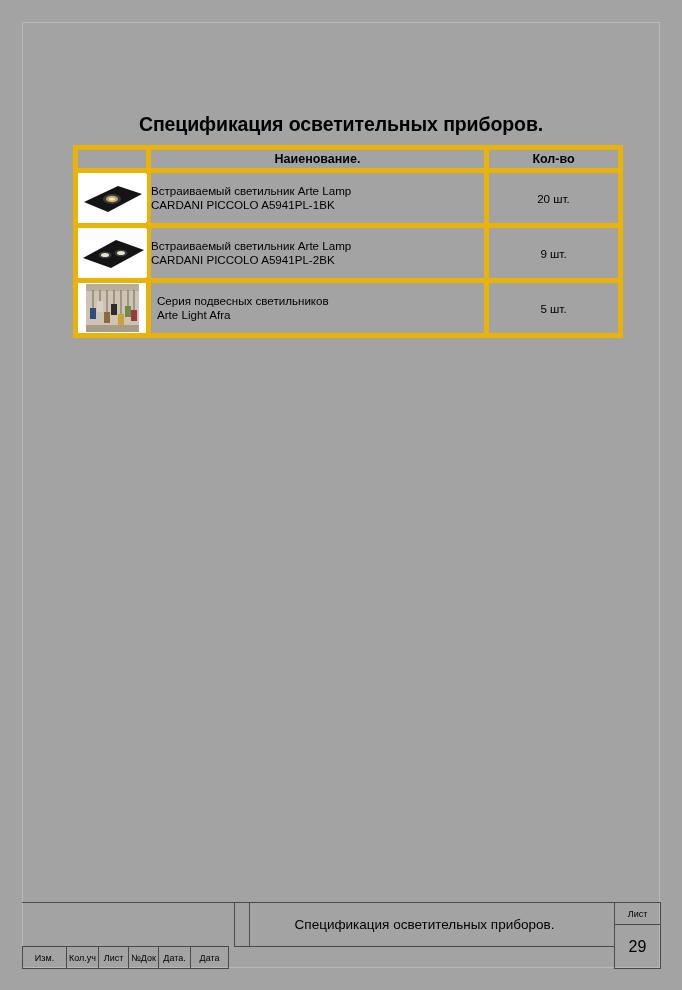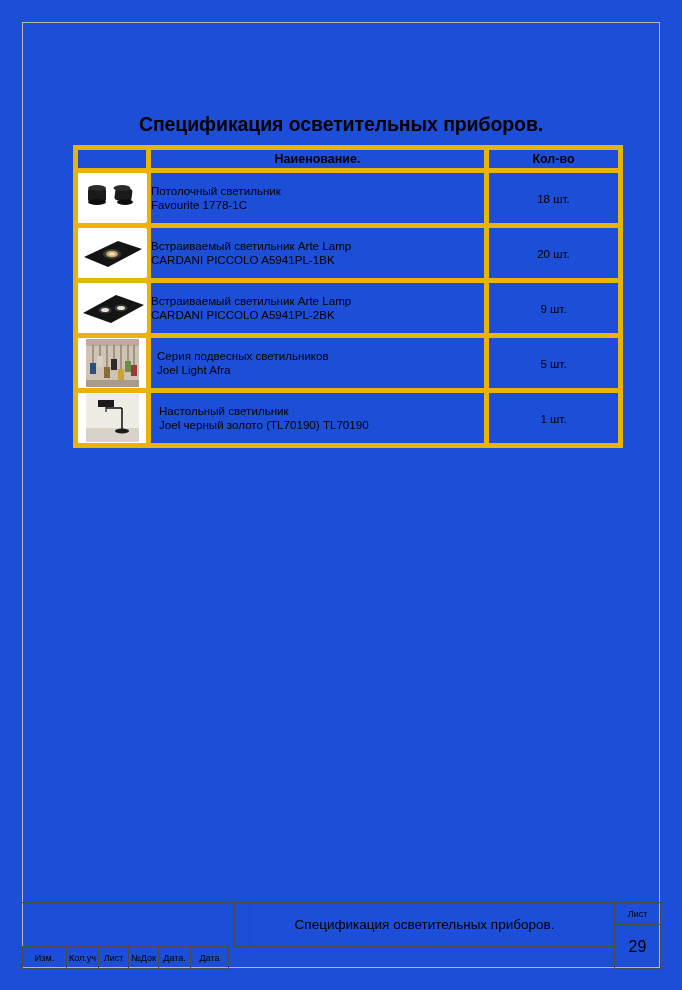--- a/index.html
+++ b/index.html
@@ -7,21 +7,21 @@
     padding: 0;
     background: #c8c8c8;
   }
   body {
     font-family: "Liberation Sans", sans-serif;
   }
   .page {
     position: relative;
     width: 682px;
     height: 990px;
-    background: #1d4ed8;
+    background: #a3a3a3;
     margin: 0 auto;
     overflow: hidden;
   }
   .sheet-border {
     position: absolute;
     left: 22px;
     top: 22px;
     width: 638px;
     height: 946px;
     border: 1px solid #b9b9b9;
@@ -149,38 +149,20 @@
     </colgroup>
     <thead>
       <tr>
         <th></th>
         <th>Наиенование.</th>
         <th>Кол-во</th>
       </tr>
     </thead>
     <tbody>
 
-      <tr>
-        <td class="img-cell">
-          <svg class="thumb" viewBox="0 0 69 48">
-            <rect x="0" y="0" width="69" height="48" fill="#ffffff"></rect>
-            <rect x="10" y="14" width="18" height="14" rx="3" fill="#1a1a1a"></rect>
-            <ellipse cx="19" cy="14" rx="9" ry="3" fill="#2b2b2b"></ellipse>
-            <ellipse cx="19" cy="28" rx="9" ry="3" fill="#0d0d0d"></ellipse>
-            <rect x="37" y="14" width="17" height="13" rx="3" fill="#1a1a1a" transform="rotate(8 45 20)"></rect>
-            <ellipse cx="44" cy="14" rx="8.5" ry="3" fill="#2b2b2b"></ellipse>
-            <ellipse cx="47" cy="28" rx="8" ry="3" fill="#0d0d0d"></ellipse>
-          </svg>
-        </td>
-        <td class="name-cell">
-          <div>Потолочный светильник</div>
-          <div>Favourite 1778-1C</div>
-        </td>
-        <td class="qty-cell">18 шт.</td>
-      </tr>
 
       <tr>
         <td class="img-cell">
           <svg class="thumb" viewBox="0 0 69 48">
             <rect x="0" y="0" width="69" height="48" fill="#ffffff"></rect>
             <polygon points="6,28 40,12 64,20 30,38" fill="#141414"></polygon>
             <ellipse cx="34" cy="25" rx="9" ry="5" fill="#3a3a3a"></ellipse>
             <ellipse cx="34" cy="25" rx="6" ry="3.2" fill="#c9a96a"></ellipse>
             <ellipse cx="34" cy="25" rx="3" ry="1.6" fill="#f3e4c0"></ellipse>
           </svg>
@@ -229,45 +211,27 @@
             <rect x="26" y="28" width="6" height="11" fill="#8a6b3a"></rect>
             <rect x="33" y="20" width="6" height="11" fill="#2b2b2b"></rect>
             <rect x="40" y="30" width="6" height="11" fill="#c9a33a"></rect>
             <rect x="47" y="22" width="6" height="11" fill="#6d8c4a"></rect>
             <rect x="53" y="26" width="6" height="11" fill="#9a3a3a"></rect>
             <rect x="8" y="41" width="53" height="7" fill="#a79b8b"></rect>
           </svg>
         </td>
         <td class="name-cell">
           <div style="padding-left:6px">Серия подвесных светильников</div>
-          <div style="padding-left:6px">Joel Light Afra</div>
+          <div style="padding-left:6px">Arte Light Afra</div>
         </td>
         <td class="qty-cell">5 шт.</td>
       </tr>
 
 
 
-      <tr>
-        <td class="img-cell">
-          <svg class="thumb" viewBox="0 0 69 48">
-            <rect x="8" y="0" width="53" height="48" fill="#efece6"></rect>
-            <rect x="8" y="34" width="53" height="14" fill="#d8d3c9"></rect>
-            <polygon points="20,6 36,6 36,13 20,13" fill="#1b1b1b"></polygon>
-            <line x1="28" y1="13" x2="28" y2="18" stroke="#1b1b1b" stroke-width="1.2"></line>
-            <line x1="28" y1="14" x2="44" y2="14" stroke="#1b1b1b" stroke-width="1.6"></line>
-            <line x1="44" y1="14" x2="44" y2="36" stroke="#1b1b1b" stroke-width="1.6"></line>
-            <ellipse cx="44" cy="37" rx="7" ry="2.4" fill="#1b1b1b"></ellipse>
-          </svg>
-        </td>
-        <td class="name-cell">
-          <div style="padding-left:8px">Настольный светильник</div>
-          <div style="padding-left:8px">Joel черный золото (TL70190) TL70190</div>
-        </td>
-        <td class="qty-cell">1 шт.</td>
-      </tr>
 
     </tbody>
   </table>
 
   <div class="stamp">
     <table>
       <colgroup>
         <col style="width:44px">
           <col style="width:32px">
           <col style="width:30px">

